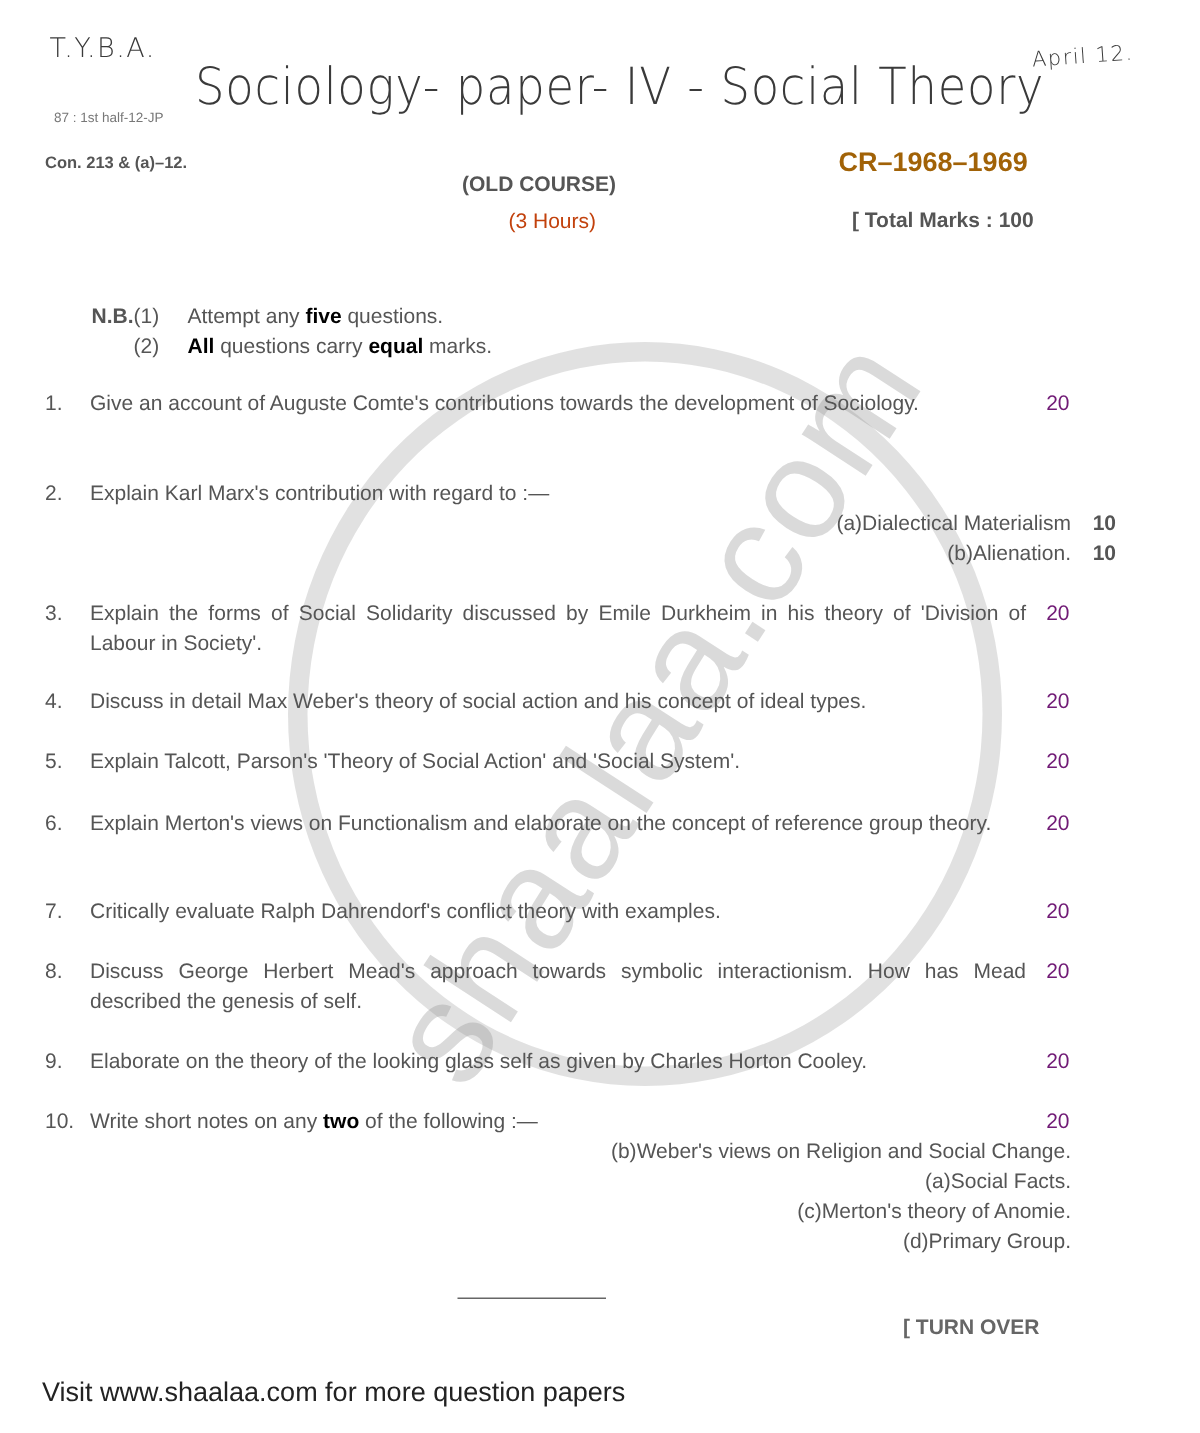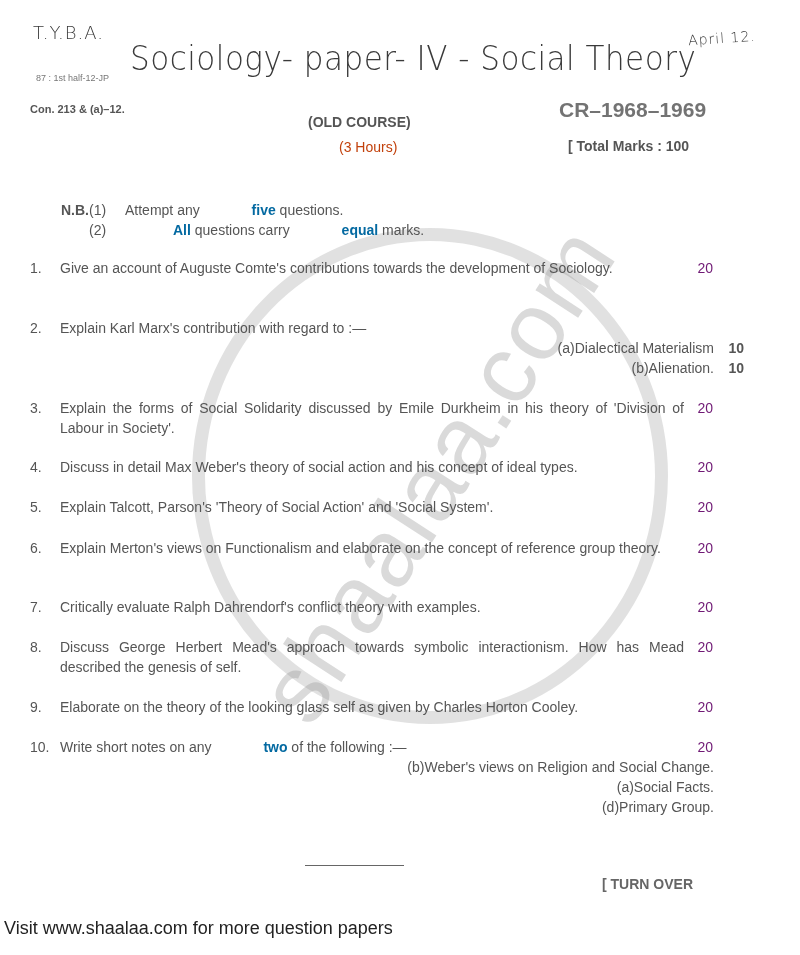--- a/index.html
+++ b/index.html
@@ -15,52 +15,52 @@
     color: #3a3a3a; font-weight: 300; letter-spacing: 1px;
   }
   .hand-tyba { left: 33px; top: 22px; font-size: 18px; }
   .hand-title { left: 130px; top: 40px; font-size: 31px; transform: scaleY(1.1); letter-spacing: 0.5px; }
   .hand-date { left: 688px; top: 30px; font-size: 14px; transform: rotate(-4deg); }
   .code-small { position: absolute; left: 36px; top: 73px; font-size: 9px; color: #777; }
 
   .meta { position: absolute; font-weight: bold; color: #555; }
   .con { left: 30px; top: 103px; font-size: 11px; }
   .old { left: 308px; top: 114px; font-size: 14px; }
-  .cr { left: 559px; top: 98px; font-size: 21px; color: #737373; }
+  .cr { left: 559px; top: 98px; font-size: 18px; color: #a16207; }
   .hours { position: absolute; left: 339px; top: 139px; font-size: 14px; color: #c2410c; }
   .total { left: 568px; top: 138px; font-size: 14px; }
 
   .nb { position: absolute; left: 41px; top: 200px; font-size: 14px; color: #555; line-height: 20px; }
   .nb .lbl { font-weight: bold; display: inline-block; width: 48px; text-align: right; }
   .nb .num { display: inline-block; width: 36px; }
   .nb .row2 { padding-left: 48px; }
 
   .q { position: absolute; left: 30px; width: 690px; font-size: 14px; line-height: 20px; color: #555; }
   .q .n { position: absolute; left: 0; top: 0; width: 28px; }
   .q .t { margin-left: 30px; width: 624px; text-align: justify; }
   .q .m { position: absolute; right: 7px; top: 0; font-weight: normal; color: #701a75; }
   .q .sub { margin-left: 60px; position: relative; width: 624px; text-align: right; }
   .q .sub .sl { display: inline-block; width: 34px; }
   .q .sub .sm { position: absolute; right: -30px; top: 0; font-weight: bold; }
 
   .rule { position: absolute; left: 305px; top: 865px; width: 99px; height: 1px; background: #666; }
   .turn { position: absolute; left: 602px; top: 876px; font-size: 14px; font-weight: bold; color: #666; }
-  .footer { position: absolute; left: 4px; top: 918px; font-size: 18px; color: #222; }
+  .footer { position: absolute; left: 28px; top: 918px; font-size: 18px; color: #222; }
 
   .wm-circle {
     position: absolute; left: 192px; top: 228px; width: 450px; height: 470px;
     border: 13px solid rgba(170,170,170,0.35); border-radius: 50%;
     pointer-events: none;
   }
   .wm-text {
     position: absolute; left: 160px; top: 430px; width: 540px; text-align: center;
     font-size: 96px; color: rgba(150,150,150,0.35);
     transform: rotate(-57deg); pointer-events: none; letter-spacing: 2px;
   }
-  b { color: #0369a1; margin-left: 48px; }
+  b { color: #000000; }
 </style>
 </head>
 <body>
 
 <div class="page">
 
   <div class="wm-circle"></div>
   <div class="wm-text">shaalaa.com</div>
 
   <div class="hand hand-tyba">T.Y.B.A.</div>
@@ -137,19 +137,20 @@
     <div class="t">Elaborate on the theory of the looking glass self as given by Charles Horton Cooley.</div>
     <span class="m">20</span>
   </div>
 
   <div class="q" style="top:737px">
     <span class="n">10.</span>
     <div class="t"><span>Write short notes on any </span><b>two</b><span> of the following :—</span></div>
     <span class="m">20</span>
     <div class="sub"><span class="sl">(b)</span><span>Weber's views on Religion and Social Change.</span></div>
     <div class="sub"><span class="sl">(a)</span><span>Social Facts.</span></div>
+    <div class="sub"><span class="sl">(c)</span><span>Merton's theory of Anomie.</span></div>
     <div class="sub"><span class="sl">(d)</span><span>Primary Group.</span></div>
   </div>
 
   <div class="rule"></div>
   <div class="turn">[ TURN OVER</div>
   <div class="footer">Visit www.shaalaa.com for more question papers</div>
 </div>
 
 </body></html>

